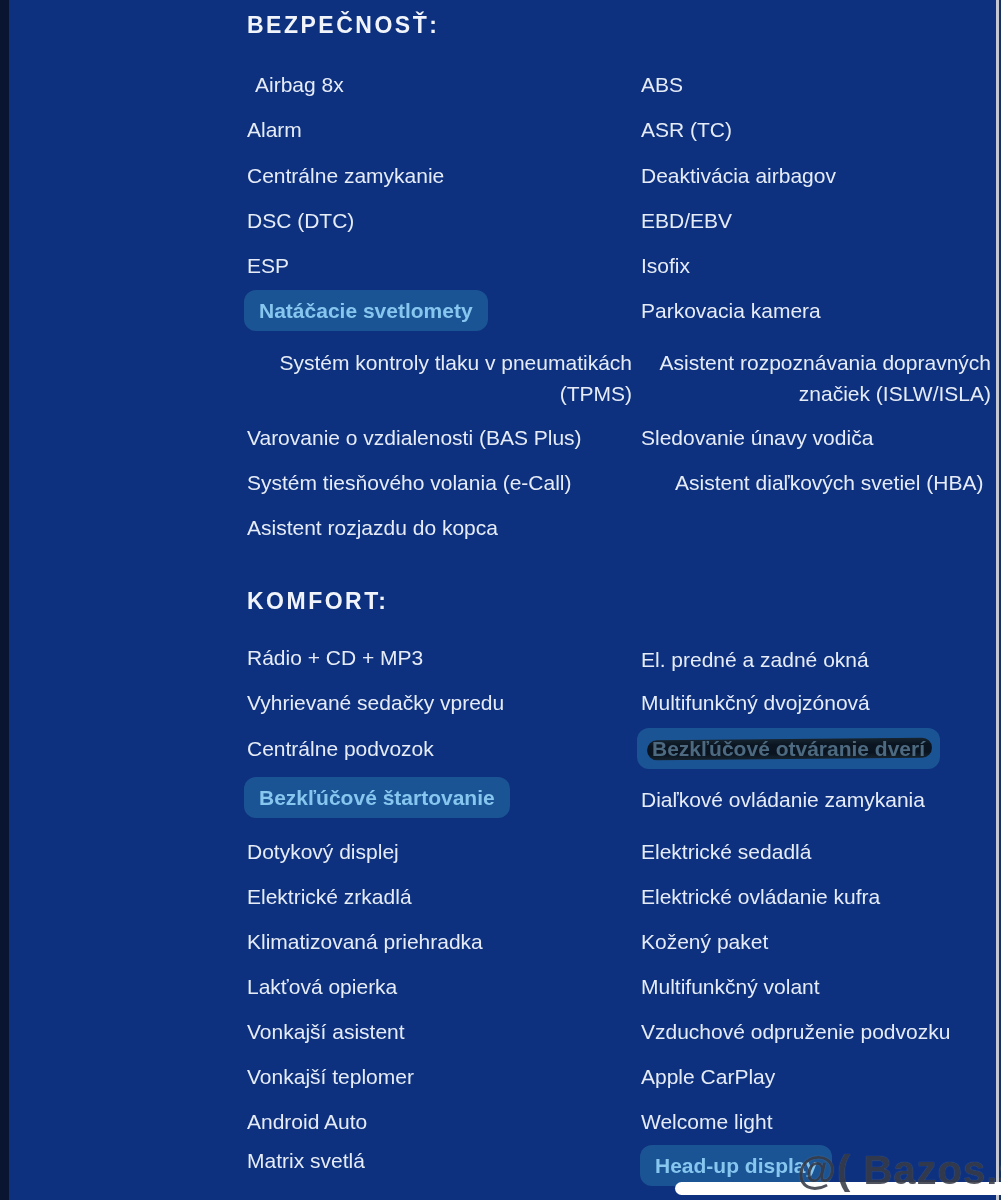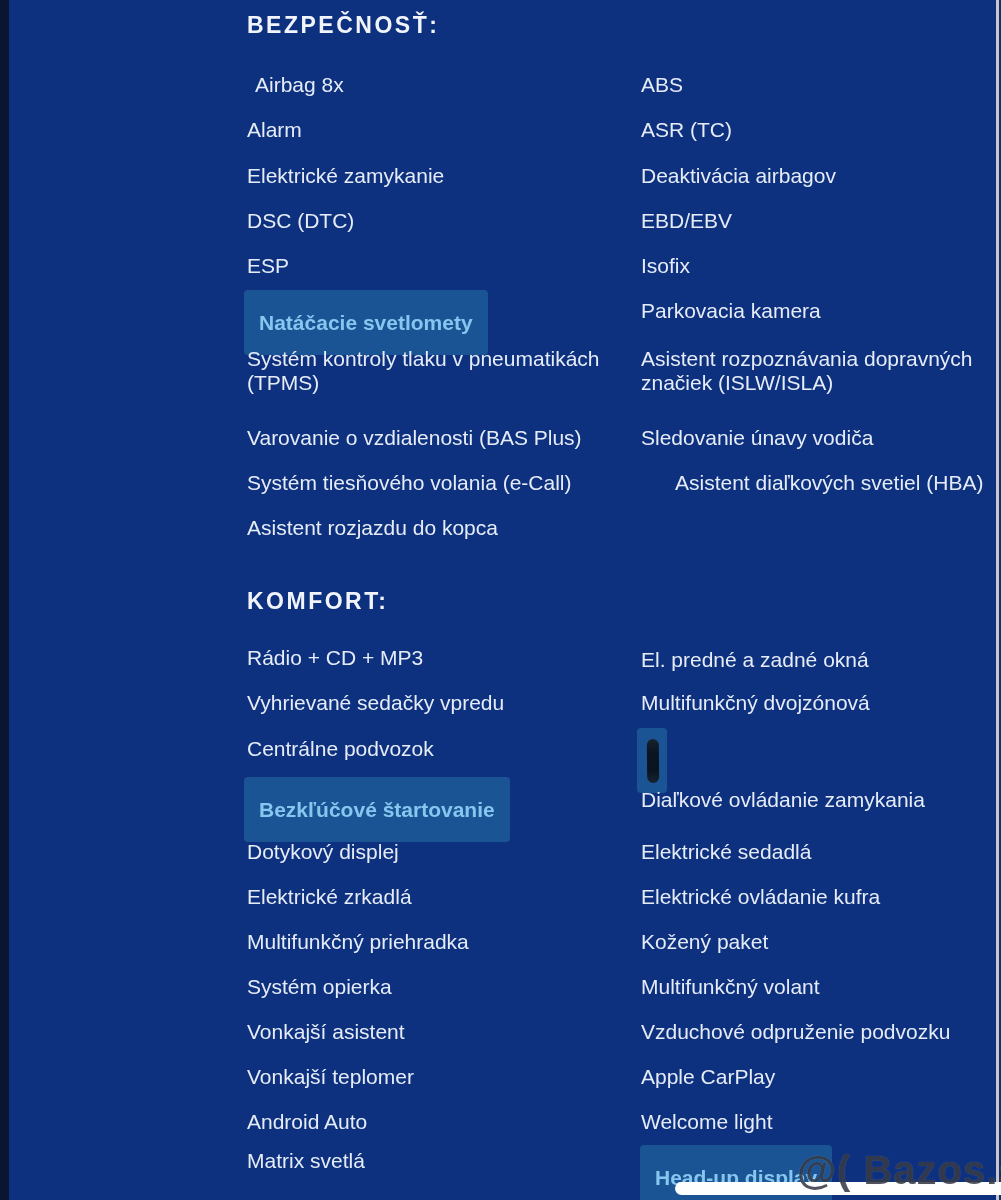--- a/index.html
+++ b/index.html
@@ -13,26 +13,26 @@
   .section-title{
     position:absolute;
     font-size:23px;font-weight:700;letter-spacing:2.5px;
     color:#f1f5fb;line-height:30px;white-space:nowrap;
   }
   .item{
     position:absolute;
     font-size:21px;font-weight:400;
     color:#e6ecf7;line-height:30px;white-space:nowrap;
   }
-  .item.wrap{white-space:normal;line-height:24px;}
+  .item.wrap{white-space:normal;line-height:31px;text-align:right;}
   .pill{
     position:absolute;
     display:inline-flex;align-items:center;
-    height:41px;padding:12px 15px;
-    border-radius:4px;
+    height:41px;padding:0 15px;
+    border-radius:12px;
     background:#1b5494;
     color:#86c6ef;
     font-size:21px;font-weight:600;
     white-space:nowrap;
   }
   .pill .pill-label{position:relative;z-index:2;}
   .pill.redacted{color:#4d6a80;}
   .scribble{
     position:absolute;left:10px;right:8px;top:11px;bottom:10px;
     background:linear-gradient(180deg,#16242f,#0a1521 30%,#0a1420 72%,#16242f);
@@ -59,21 +59,21 @@
 <body>
 
 <div class="edge-left"></div>
 <div class="scroll-line"></div>
 <div class="edge-right"></div>
 
 <div class="section-title" style="left:247px;top:10px">BEZPEČNOSŤ:</div>
 
 <div class="item" style="left:255px;top:70px">Airbag 8x</div>
 <div class="item" style="left:247px;top:115px">Alarm</div>
-<div class="item" style="left:247px;top:161px">Elektrické zamykanie</div>
+<div class="item" style="left:247px;top:161px">Centrálne zamykanie</div>
 <div class="item" style="left:247px;top:206px">DSC (DTC)</div>
 <div class="item" style="left:247px;top:251px">ESP</div>
 <div class="pill" style="left:244px;top:290px">Natáčacie svetlomety</div>
 <div class="item wrap" style="left:247px;top:347px;width:385px">Systém kontroly tlaku v pneumatikách (TPMS)</div>
 <div class="item" style="left:247px;top:423px">Varovanie o vzdialenosti (BAS Plus)</div>
 <div class="item" style="left:247px;top:468px">Systém tiesňového volania (e-Call)</div>
 <div class="item" style="left:247px;top:513px">Asistent rozjazdu do kopca</div>
 
 <div class="item" style="left:641px;top:70px">ABS</div>
 <div class="item" style="left:641px;top:115px">ASR (TC)</div>
@@ -86,31 +86,32 @@
 <div class="item" style="left:675px;top:468px">Asistent diaľkových svetiel (HBA)</div>
 
 <div class="section-title" style="left:247px;top:586px">KOMFORT:</div>
 
 <div class="item" style="left:247px;top:643px">Rádio + CD + MP3</div>
 <div class="item" style="left:247px;top:688px">Vyhrievané sedačky vpredu</div>
 <div class="item" style="left:247px;top:734px">Centrálne podvozok</div>
 <div class="pill" style="left:244px;top:777px">Bezkľúčové štartovanie</div>
 <div class="item" style="left:247px;top:837px">Dotykový displej</div>
 <div class="item" style="left:247px;top:882px">Elektrické zrkadlá</div>
-<div class="item" style="left:247px;top:927px">Multifunkčný priehradka</div>
-<div class="item" style="left:247px;top:972px">Systém opierka</div>
+<div class="item" style="left:247px;top:927px">Klimatizovaná priehradka</div>
+<div class="item" style="left:247px;top:972px">Lakťová opierka</div>
 <div class="item" style="left:247px;top:1017px">Vonkajší asistent</div>
 <div class="item" style="left:247px;top:1062px">Vonkajší teplomer</div>
 <div class="item" style="left:247px;top:1107px">Android Auto</div>
 <div class="item" style="left:247px;top:1146px">Matrix svetlá</div>
 
 <div class="item" style="left:641px;top:645px">El. predné a zadné okná</div>
 <div class="item" style="left:641px;top:688px">Multifunkčný dvojzónová</div>
 <div class="pill redacted" style="left:637px;top:728px">
   <span class="scribble"></span>
+  <span class="pill-label">Bezkľúčové otváranie dverí</span>
 </div>
 <div class="item" style="left:641px;top:785px">Diaľkové ovládanie zamykania</div>
 <div class="item" style="left:641px;top:837px">Elektrické sedadlá</div>
 <div class="item" style="left:641px;top:882px">Elektrické ovládanie kufra</div>
 <div class="item" style="left:641px;top:927px">Kožený paket</div>
 <div class="item" style="left:641px;top:972px">Multifunkčný volant</div>
 <div class="item" style="left:641px;top:1017px">Vzduchové odpruženie podvozku</div>
 <div class="item" style="left:641px;top:1062px">Apple CarPlay</div>
 <div class="item" style="left:641px;top:1107px">Welcome light</div>
 <div class="pill" style="left:640px;top:1145px">Head-up display</div>

